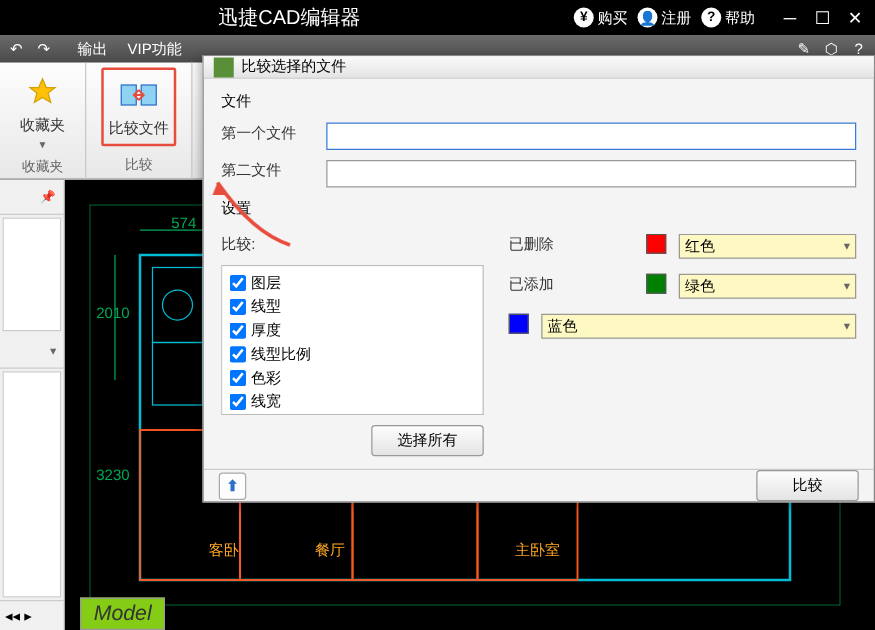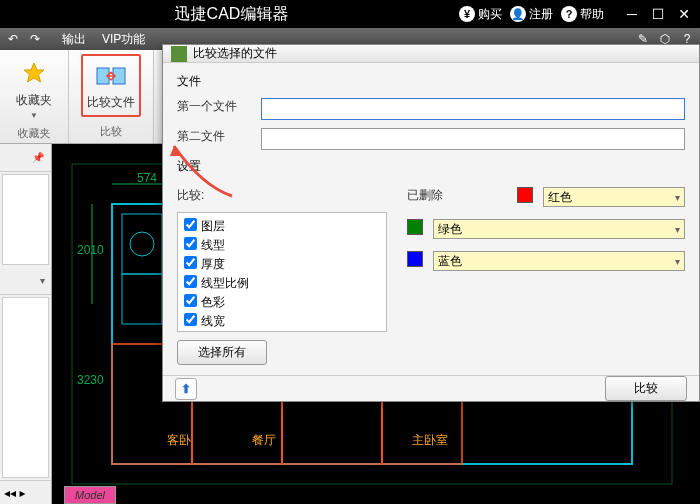--- a/index.html
+++ b/index.html
@@ -23,37 +23,37 @@
 .ribbon-label{font-size:12px;color:#333}
 .ribbon-group-label{font-size:11px;color:#666;margin-top:auto;padding:2px 0}
 .compare-highlight{border:2px solid #e74c3c;border-radius:2px}
 .workspace{position:absolute;top:144px;left:0;right:0;bottom:0;display:flex}
 .panel-left{width:52px;background:#f0f0f0;border-right:1px solid #aaa;display:flex;flex-direction:column}
 .panel-tab{height:28px;border-bottom:1px solid #ccc;display:flex;align-items:center;justify-content:flex-end;padding-right:6px;font-size:10px;color:#666}
 .panel-body{flex:1;background:#fff;margin:2px;border:1px solid #ccc}
 .panel-footer{height:24px;border-top:1px solid #ccc;display:flex;align-items:center;padding:0 4px}
 .canvas{flex:1;background:#000;position:relative;overflow:hidden}
 .canvas svg{position:absolute;top:0;left:0}
-.model-tab{position:absolute;bottom:0;left:64px;background:#ec4899;padding:2px 10px;font-size:11px;font-style:italic;color:#333;border:1px solid #999}
+.model-tab{position:absolute;bottom:0;left:64px;background:#84cc16;padding:2px 10px;font-size:17px;font-style:italic;color:#333;border:1px solid #999}
 .dialog{position:absolute;top:44px;left:162px;right:0;height:358px;background:#f4f4f4;border:1px solid #888;box-shadow:-2px 2px 8px rgba(0,0,0,0.3);display:flex;flex-direction:column}
 .dialog-title{height:28px;background:linear-gradient(#fafafa,#e4e4e4);display:flex;align-items:center;padding:0 8px;gap:6px;border-bottom:1px solid #ccc}
 .dialog-title-icon{width:16px;height:16px;background:#5a8f3a;display:inline-block}
 .dialog-body{flex:1;padding:10px 14px;display:flex;flex-direction:column;gap:8px}
 .file-section{display:flex;flex-direction:column;gap:8px}
 .file-row{display:flex;align-items:flex-start;gap:10px}
 .file-label{width:74px;color:#333}
 .file-input{flex:1;height:22px;border:1px solid #999;background:#fff;padding:0 4px}
 .file-input.focused{border:1px solid #3a7bd5}
 .settings-row{display:flex;gap:20px;margin-top:4px}
 .settings-left{width:210px}
 .settings-label{color:#333;margin-bottom:8px}
 .checklist{border:1px solid #bbb;background:#fff;height:120px;padding:4px 6px;overflow:auto}
-.check-item{display:flex;align-items:flex-start;gap:4px;padding:1px 0;cursor:pointer}
+.check-item{display:flex;align-items:center;gap:4px;padding:1px 0;cursor:pointer}
 .check-item input{cursor:pointer}
-.btn-row{display:flex;gap:24px;margin-top:8px;justify-content:flex-start}
+.btn-row{display:flex;gap:24px;margin-top:8px;justify-content:flex-end}
 .btn{padding:3px 20px;background:linear-gradient(#fdfdfd,#e4e4e4);border:1px solid #999;border-radius:3px;cursor:pointer}
 .settings-right{flex:1}
 .color-row{display:flex;gap:10px;margin-bottom:12px}
 .color-label{width:100px;color:#333}
 .color-swatch{width:16px;height:16px;border:1px solid #555}
 .color-select{flex:1;height:20px;border:1px solid #999;background:#fef9c3;display:flex;align-items:center;padding:0 4px;cursor:pointer;position:relative}
 .color-select::after{content:"▾";position:absolute;right:4px;font-size:10px;color:#666}
 .dialog-footer{height:42px;border-top:1px solid #ccc;display:flex;align-items:center;padding:0 12px}
 .footer-icon{width:22px;height:22px;border:1px solid #aaa;display:flex;align-items:center;justify-content:center;cursor:pointer;background:#fdfdfd;border-radius:3px;color:#2a6fc9;font-weight:bold}
 .footer-right{margin-left:auto}
@@ -215,20 +215,21 @@
       </div>
       <div class="settings-right">
         <div class="color-row">
           <span class="color-label">已删除</span>
           <span class="color-swatch" style="background:#ff0000"></span>
           <div class="color-select">
               <span>红色</span>
             </div>
         </div>
         <div class="color-row">
+          <span class="color-label">已添加</span>
           <span class="color-swatch" style="background:#008000"></span>
           <div class="color-select">
               <span>绿色</span>
             </div>
         </div>
         <div class="color-row">
           <span class="color-swatch" style="background:#0000ff"></span>
           <div class="color-select">
               <span>蓝色</span>
             </div>

